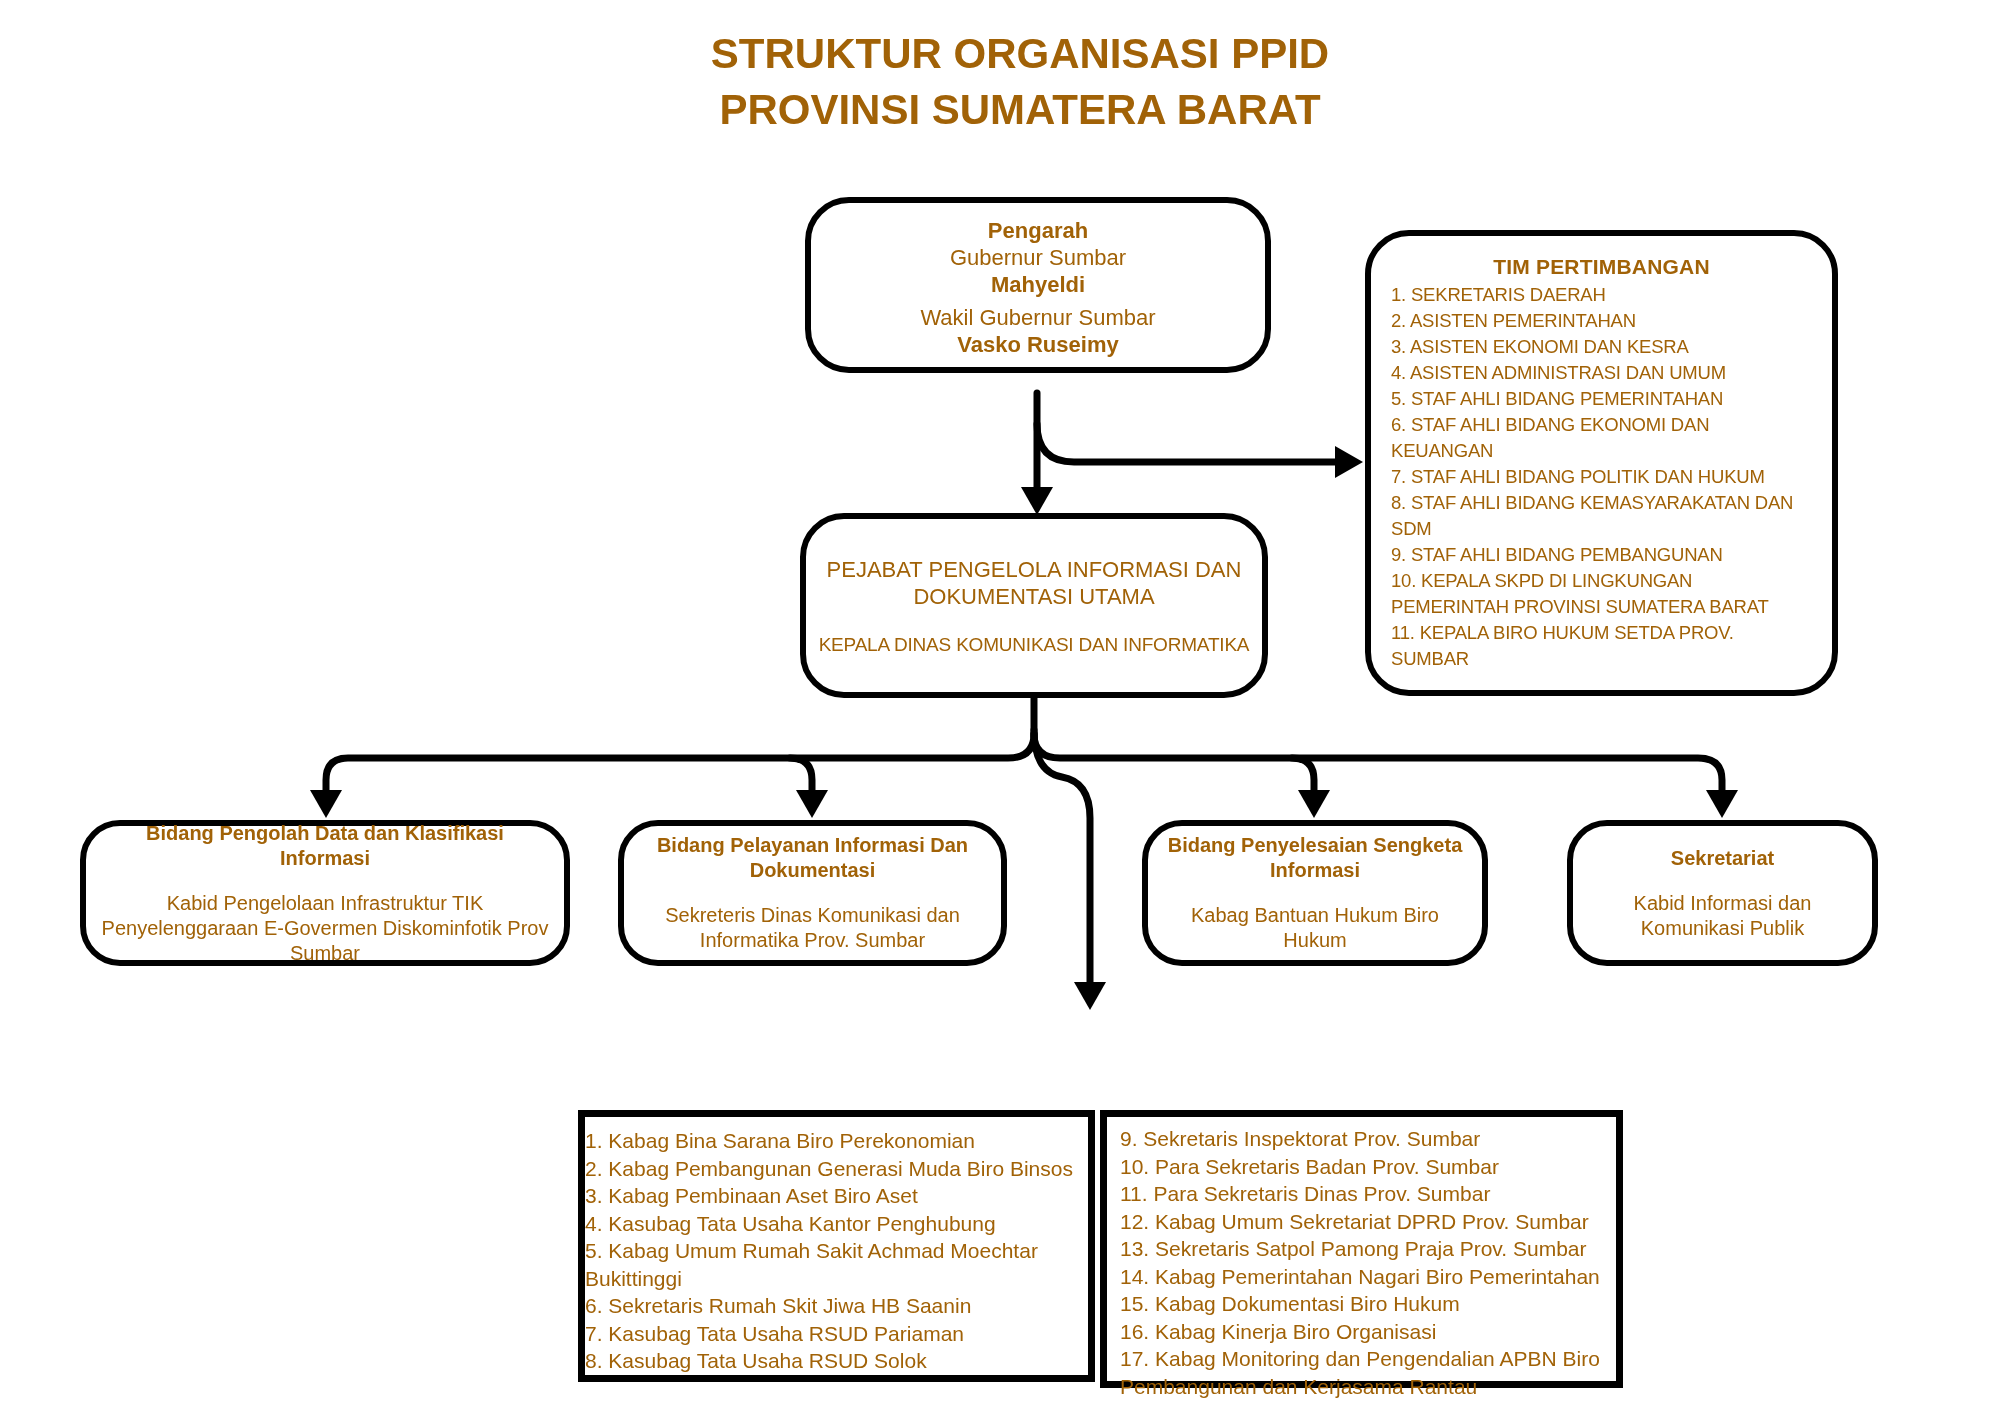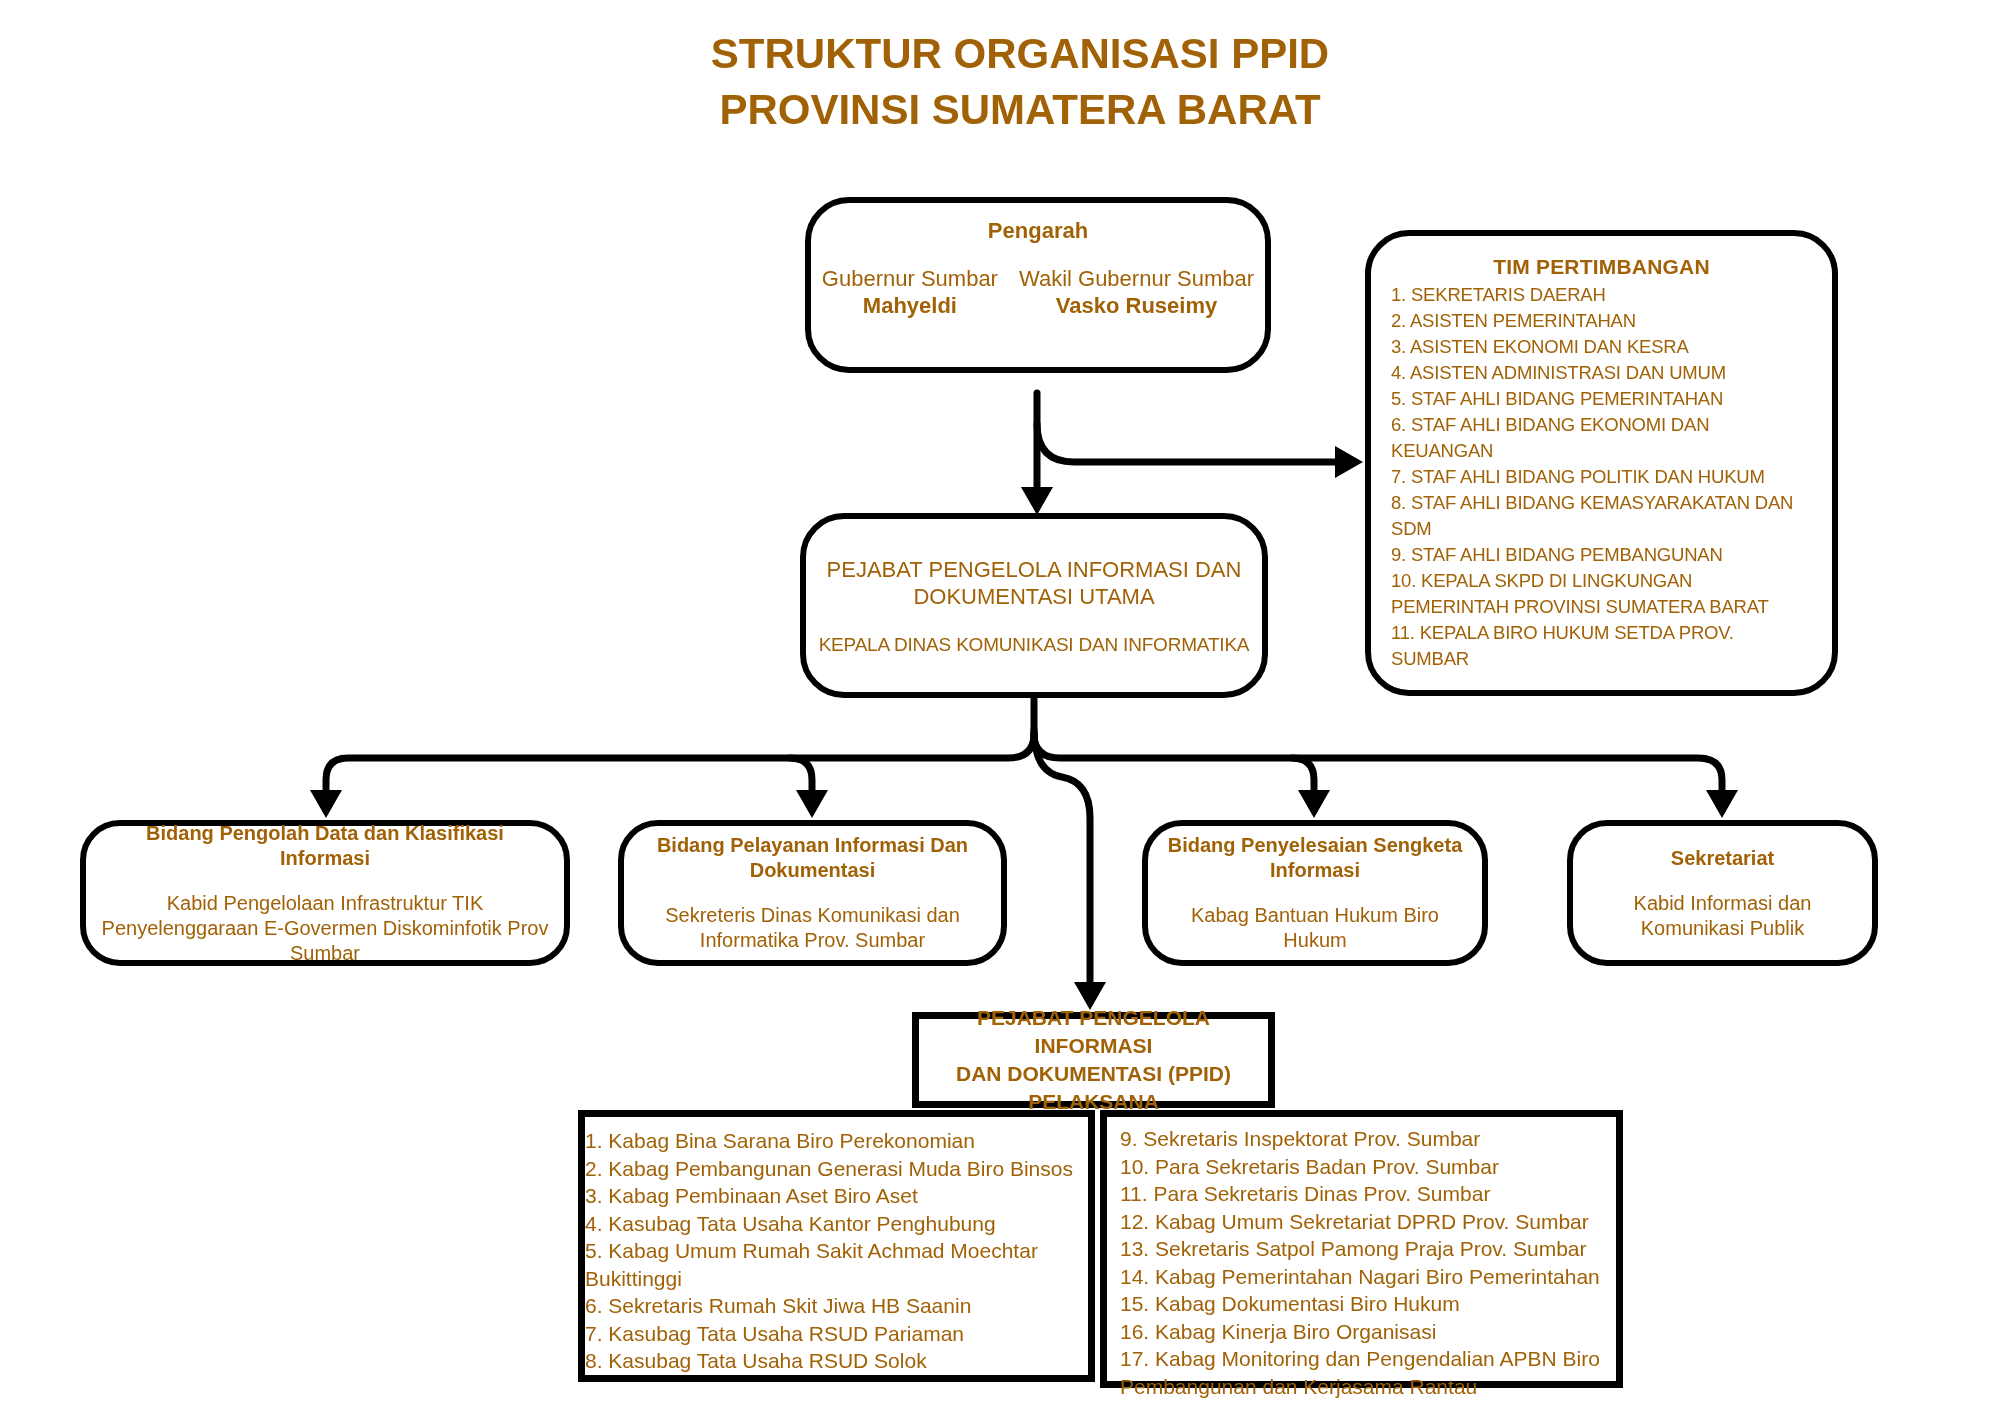--- a/index.html
+++ b/index.html
@@ -17,21 +17,21 @@
     position:absolute;box-sizing:border-box;background:#ffffff;
     border:6px solid #000;border-radius:44px;text-align:center;
   }
   .sqbox{
     position:absolute;box-sizing:border-box;background:#ffffff;
     border:7px solid #000;text-align:left;
   }
   
   .pengarah{left:805px;top:197px;width:466px;height:176px;display:flex;flex-direction:column;align-items:center;padding-top:15px;}
   .pengarah .head{font-weight:bold;font-size:22px;}
-  .pengarah .entries{margin-top:21px;display:flex;flex-direction:row;gap:21px;}
+  .pengarah .entries{display:flex;flex-direction:column;gap:6px;}
   .entry{font-size:22px;line-height:27px;}
   .entry .name{font-weight:bold;}
   
   .tim{left:1365px;top:230px;width:473px;height:466px;display:flex;flex-direction:column;justify-content:center;padding:8px 20px;text-align:left;}
   .tim .head{font-weight:bold;font-size:21px;text-align:center;margin-bottom:3px;letter-spacing:0.2px;}
   .tim .item{font-size:18.5px;line-height:26px;letter-spacing:-0.2px;}
   
   .utama{left:800px;top:513px;width:468px;height:185px;display:flex;flex-direction:column;justify-content:center;align-items:center;gap:24px;padding:6px 4px;}
   .utama .t{font-weight:normal;font-size:22px;line-height:27px;white-space:pre-line;}
   .utama .h{font-size:19px;letter-spacing:-0.2px;white-space:nowrap;}
@@ -130,25 +130,20 @@
   <div class="rbox bbox b3">
     <div class="bt">Bidang Penyelesaian Sengketa Informasi</div>
     <div class="bh">Kabag Bantuan Hukum Biro Hukum</div>
   </div>
 
   <div class="rbox bbox b4">
     <div class="bt">Sekretariat</div>
     <div class="bh">Kabid Informasi dan Komunikasi Publik</div>
   </div>
 
-  <div class="sqbox pelaksana">
-    <div class="head">PEJABAT PENGELOLA INFORMASI
-DAN DOKUMENTASI (PPID)
-PELAKSANA</div>
-  </div>
 
   <div class="sqbox plist listL">
       <div class="item">1. Kabag Bina Sarana Biro Perekonomian</div>
       <div class="item">2. Kabag Pembangunan Generasi Muda Biro Binsos</div>
       <div class="item">3. Kabag Pembinaan Aset Biro Aset</div>
       <div class="item">4. Kasubag Tata Usaha Kantor Penghubung</div>
       <div class="item">5. Kabag Umum Rumah Sakit Achmad Moechtar Bukittinggi</div>
       <div class="item">6. Sekretaris Rumah Skit Jiwa HB Saanin</div>
       <div class="item">7. Kasubag Tata Usaha RSUD Pariaman</div>
       <div class="item">8. Kasubag Tata Usaha RSUD Solok</div>

